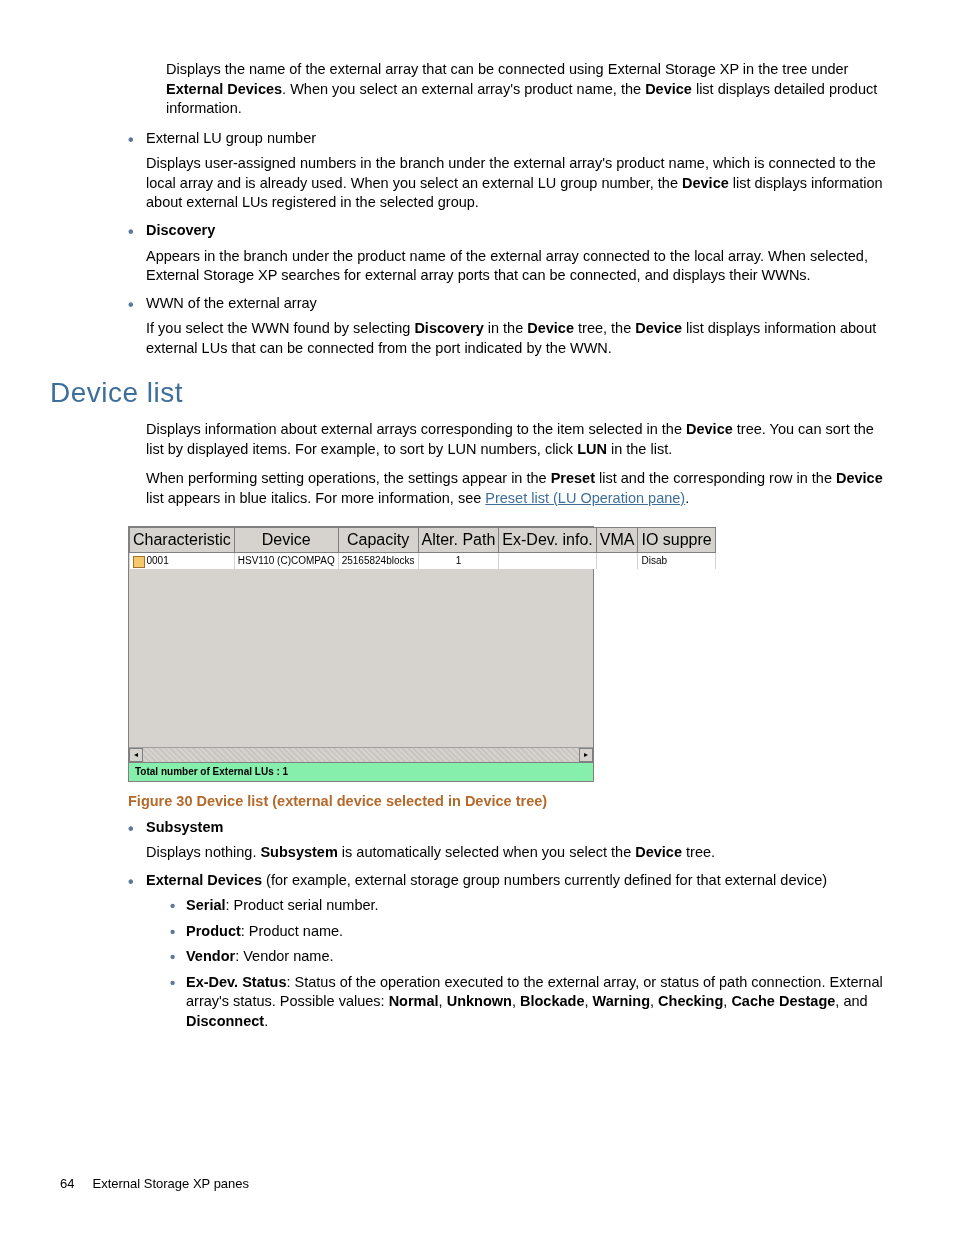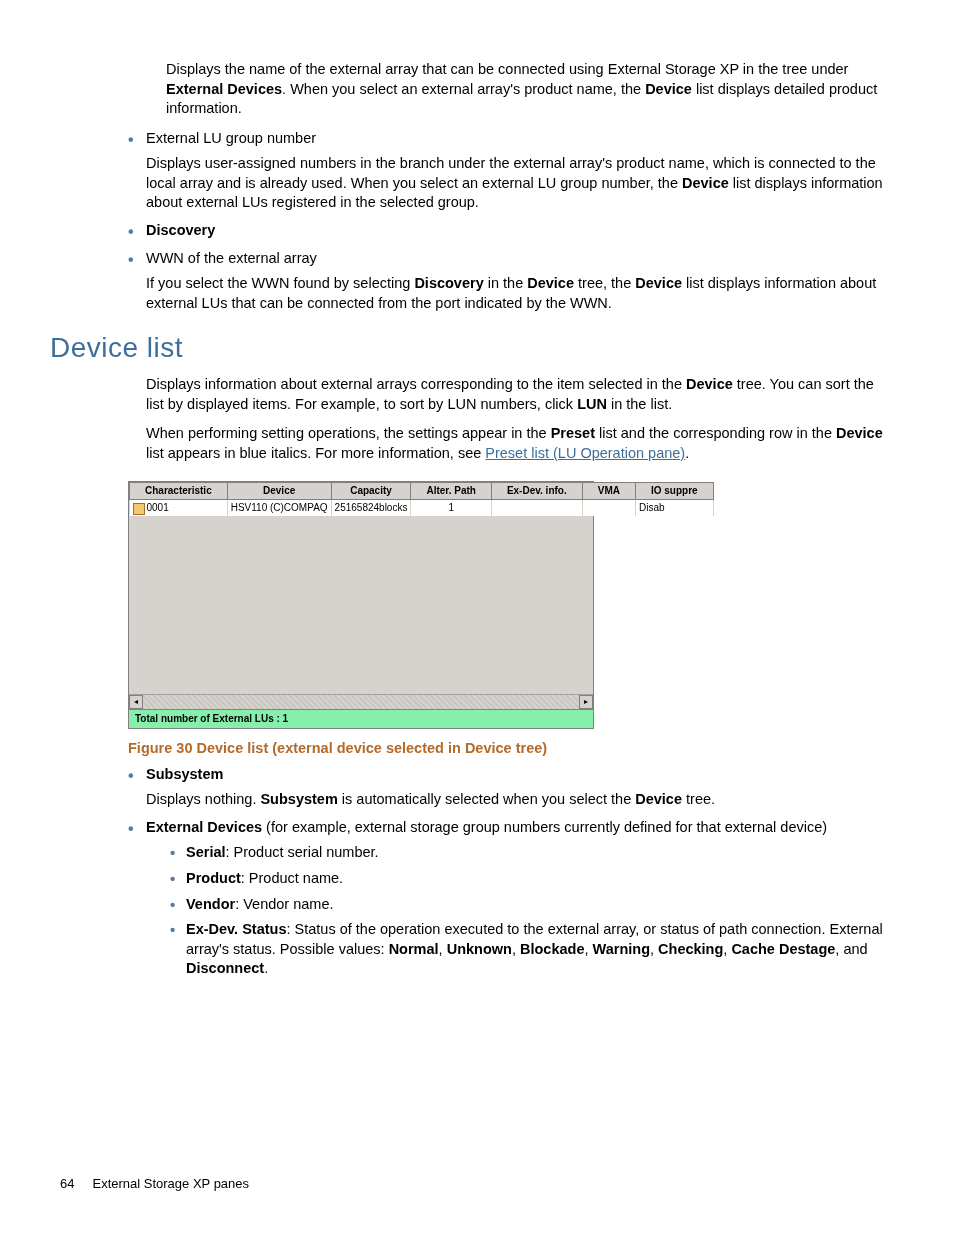--- a/index.html
+++ b/index.html
@@ -94,25 +94,25 @@
     width: 100%;
     box-sizing: border-box;
   }
   .listbox table {
     border-collapse: collapse;
     width: 100%;
   }
   .listbox th {
     background: #d6d3ce;
     border: 1px solid #808080;
-    font-weight: bold;
-    padding: 1px 15px;
+    font-weight: normal;
+    padding: 1px 3px;
     text-align: center;
     white-space: nowrap;
-    font-size: 10px;
+    font-size: 16px;
     height: 14px;
   }
   .listbox td {
     background: #fff;
     border-right: 1px solid #d6d3ce;
     padding: 1px 3px;
     font-size: 10px;
     white-space: nowrap;
     height: 14px;
   }
@@ -167,20 +167,23 @@
 
   <ul class="outer">
     <li>
       <span>External LU group number</span>
       <p class="li-body">
         <span>Displays user-assigned numbers in the branch under the external array's product name, which is connected to the local array and is already used. When you select an external LU group number, the </span><span class="b">Device</span><span> list displays information about external LUs registered in the selected group.</span>
       </p>
     </li>
     <li>
       <span class="b">Discovery</span>
+      <p class="li-body">
+        <span>Appears in the branch under the product name of the external array connected to the local array. When selected, External Storage XP searches for external array ports that can be connected, and displays their WWNs.</span>
+      </p>
     </li>
     <li>
       <span>WWN of the external array</span>
       <p class="li-body">
         <span>If you select the WWN found by selecting </span><span class="b">Discovery</span><span> in the </span><span class="b">Device</span><span> tree, the </span><span class="b">Device</span><span> list displays information about external LUs that can be connected from the port indicated by the WWN.</span>
       </p>
     </li>
   </ul>
 
   <h2 class="section">Device list</h2>

